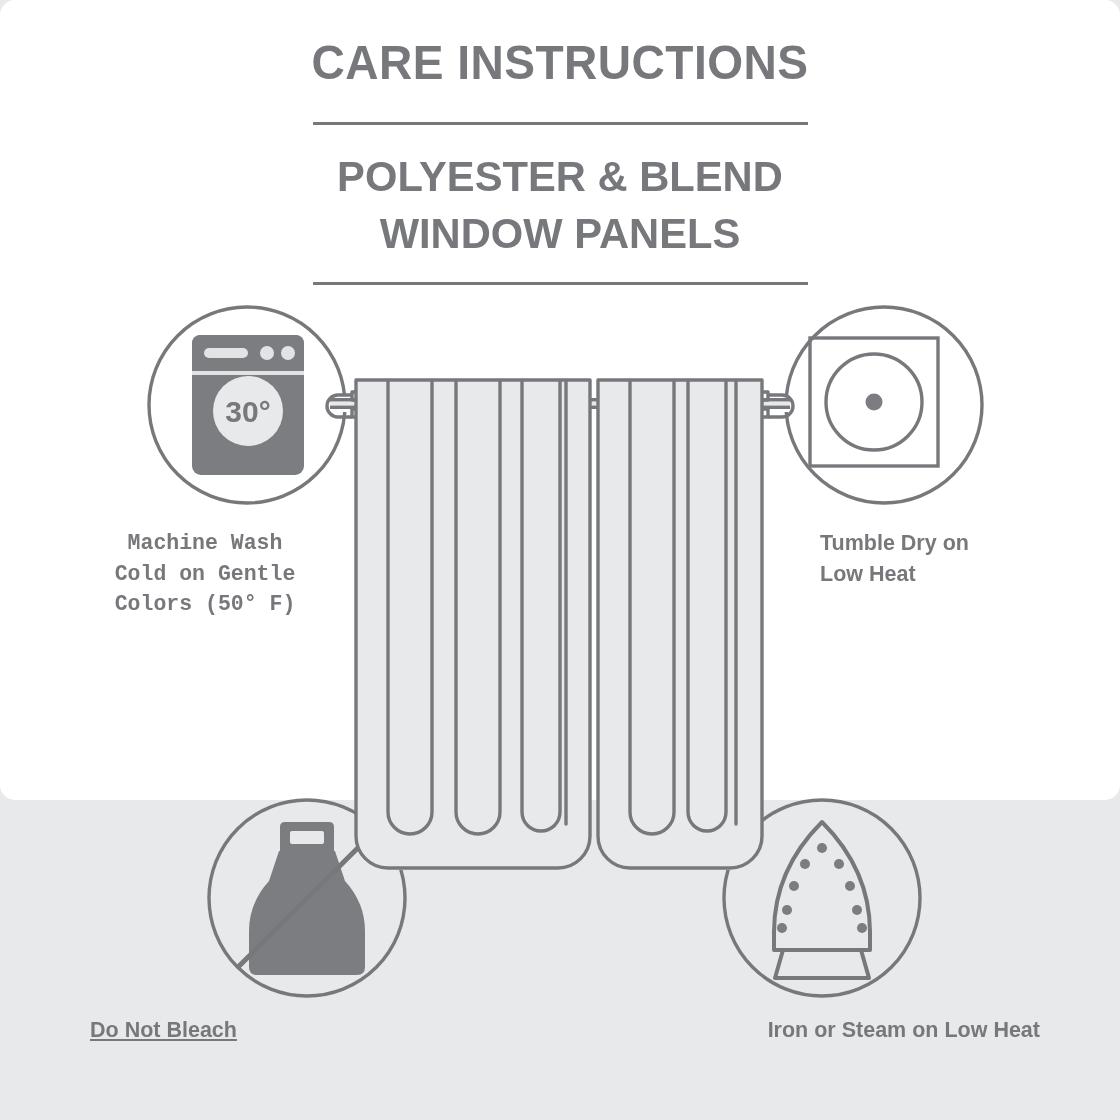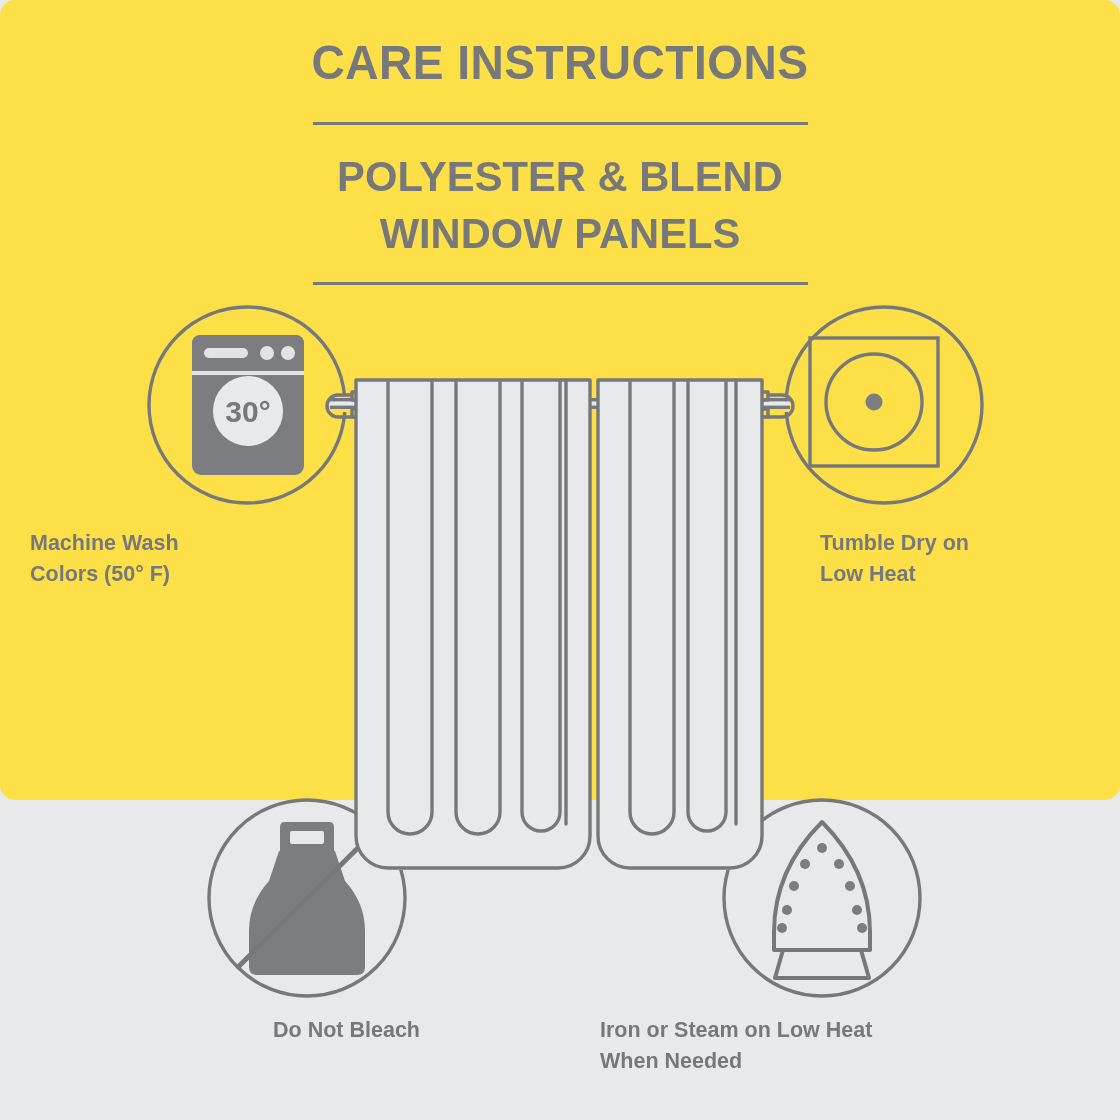--- a/index.html
+++ b/index.html
@@ -11,21 +11,21 @@
     width: 1120px;
     height: 1120px;
     background: #e8e9eb;
     font-family: "Liberation Sans", sans-serif;
     overflow: hidden;
   }
   #sheet {
     position: relative;
     width: 1120px;
     height: 800px;
-    background: #fde047;
+    background: #ffffff;
     border-radius: 15px;
   }
   .abs { position: absolute; }
 
   
   #title {
     left: 0; top: 38px;
     width: 1120px;
     text-align: center;
     font-size: 49px;
@@ -63,35 +63,38 @@
     color: #76787c;
     font-weight: bold;
     font-size: 21.5px;
     line-height: 1.42;
   }
   .caption .ln { display: block; white-space: nowrap; }
 
   #caption-wash {
     left: 30px; top: 528px;
     width: 350px;
+    text-align: center;
+    font-family: Liberation Mono, monospace;
   }
   #caption-dry {
     left: 820px; top: 528px;
     width: 330px;
     text-align: left;
   }
   #caption-bleach {
     left: 90px; top: 1015px;
     width: 330px;
-    text-align: right;
+    text-align: left;
+    text-decoration: underline;
   }
   #caption-iron {
     left: 600px; top: 1015px;
     width: 440px;
-    text-align: left;
+    text-align: right;
   }
 
   #art { left: 0; top: 0; }
 </style>
 </head>
 <body>
 
 <div id="sheet">
 
   <div class="abs" id="title">CARE INSTRUCTIONS</div>
@@ -219,30 +222,30 @@
           <path d="M630 381 V812 a22 22 0 0 0 22 22 h0 a22 22 0 0 0 22 -22 V381"></path>
           <path d="M688 381 V812 a19 19 0 0 0 19 19 h0 a19 19 0 0 0 19 -19 V381"></path>
           <path d="M736 381 V824"></path>
         </g>
       </g>
     </g>
   </svg>
 
   <div class="abs caption" id="caption-wash">
     <span class="ln">Machine Wash</span>
+    <span class="ln">Cold on Gentle</span>
     <span class="ln">Colors (50° F)</span>
   </div>
 
   <div class="abs caption" id="caption-dry">
     <span class="ln">Tumble Dry on</span>
     <span class="ln">Low Heat</span>
   </div>
 
   <div class="abs caption" id="caption-bleach">
     <span class="ln">Do Not Bleach</span>
   </div>
 
   <div class="abs caption" id="caption-iron">
     <span class="ln">Iron or Steam on Low Heat</span>
-    <span class="ln">When Needed</span>
   </div>
 
 </div>
 
 </body></html>

